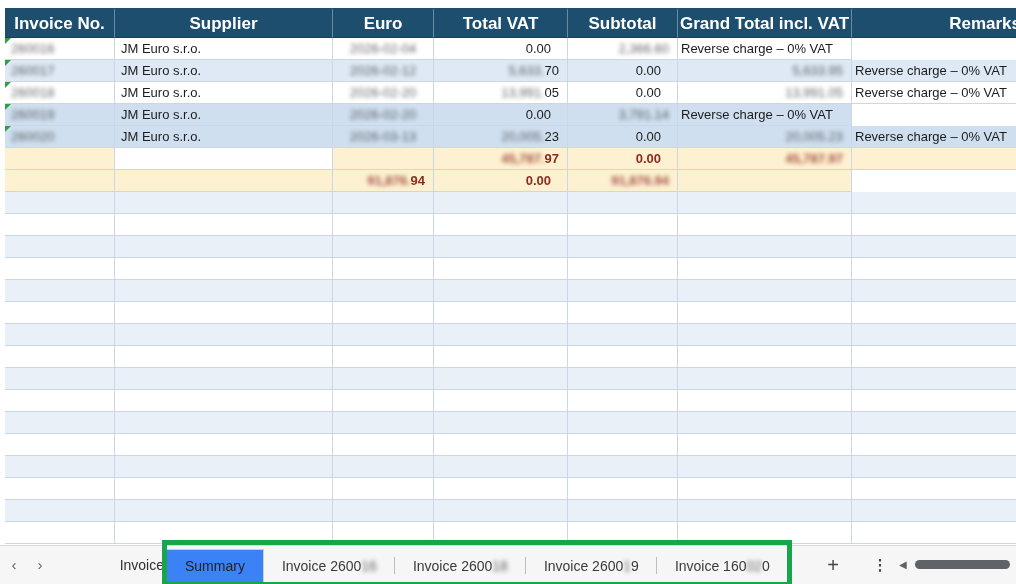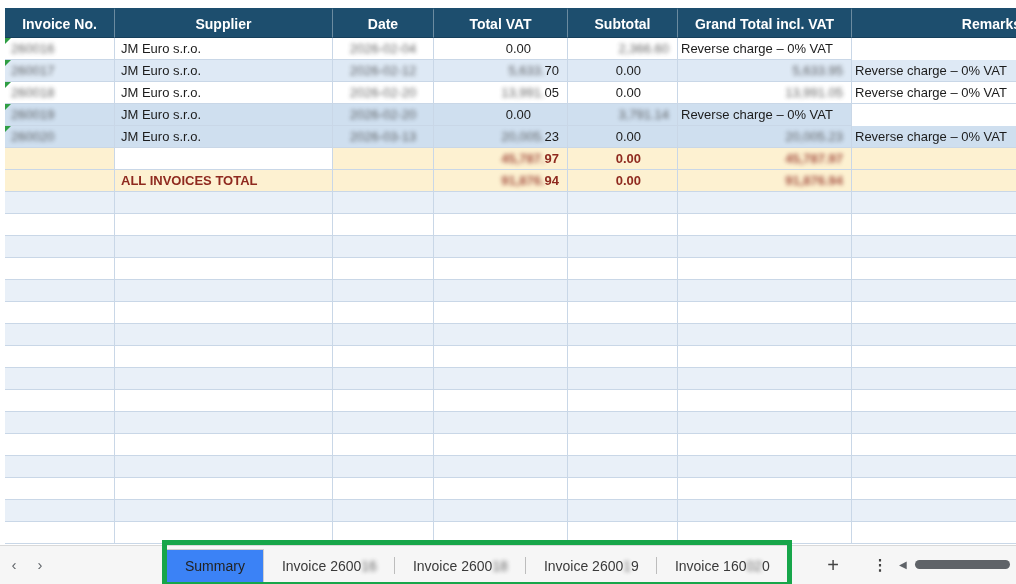--- a/index.html
+++ b/index.html
@@ -7,38 +7,38 @@
     width:1016px;height:584px;overflow:hidden;position:relative;
     background:#ffffff;
     font-family:"Liberation Sans", sans-serif;
     -webkit-font-smoothing:antialiased;
   }
   
   .worksheet{position:absolute;left:5px;top:8px;width:1023px;}
   .trow{display:grid;grid-template-columns:110px 218px 101px 134px 110px 174px 176px;}
   .thead{height:30px;}
   .thead .hcell{
-    background:#1d4e6e;color:#ffffff;font-weight:bold;font-size:14px;
+    background:#1d4e6e;color:#ffffff;font-weight:bold;font-size:17px;
     display:flex;align-items:center;justify-content:center;
     border-right:1px solid rgba(255,255,255,0.35);
     border-top:2px solid #1d4e6e;border-bottom:1px solid #16405c;
     white-space:nowrap;overflow:hidden;
   }
   .thead .hcell:last-child{justify-content:flex-end;padding-right:6px;}
   .drow{height:22px;}
   .cell{
     font-size:13px;color:#1c1c1c;display:flex;align-items:center;
     border-right:1px solid #c9d7e7;border-bottom:1px solid #c9d7e7;
     white-space:nowrap;overflow:hidden;position:relative;
     background:transparent;
   }
   .cell.left{justify-content:flex-start;padding-left:6px;}
   .cell.center{justify-content:center;}
   .cell.right{justify-content:flex-end;padding-right:8px;}
-  .cell.vatpad{justify-content:flex-end;padding-right:36px;}
+  .cell.vatpad{justify-content:flex-end;padding-right:16px;}
   .blur{filter:blur(2.2px);opacity:.8;color:#3c3c3c;}
   .blur.red{color:#8f2a1f;}
   .tri{
     position:absolute;left:0;top:0;width:0;height:0;
     border-top:6px solid #2f9e44;border-right:6px solid transparent;
   }
   .totals .cell{color:#8f2a1f;font-weight:bold;}
   
   .tabbar{
     position:absolute;left:0;top:545px;width:1016px;height:39px;
@@ -93,21 +93,21 @@
 </style>
 </head>
 <body>
 
 <div>
 
   <div class="worksheet">
     <div class="trow thead">
       <div class="hcell">Invoice No.</div>
       <div class="hcell">Supplier</div>
-      <div class="hcell">Date</div>
+      <div class="hcell">Euro</div>
       <div class="hcell">Total VAT</div>
       <div class="hcell">Subtotal</div>
       <div class="hcell">Grand Total incl. VAT</div>
       <div class="hcell">Remarks</div>
     </div>
     <div id="rows">
         <div class="trow drow">
           <div class="cell left" style="background: rgb(255, 255, 255);">
             <span class="tri"></span>
             <span class="blur">260016</span>
@@ -235,23 +235,20 @@
           <div class="cell vatpad" style="background: rgb(253, 241, 209);">
             <span>0.00</span>
           </div>
           <div class="cell right" style="background: rgb(253, 241, 209);">
             <span class="blur red">45,787.97</span>
           </div>
           <div class="cell left" style="background: rgb(253, 241, 209);"></div>
         </div>
         <div class="trow drow totals">
           <div class="cell left" style="background: rgb(253, 241, 209);"></div>
-          <div class="cell left" style="background: rgb(253, 241, 209);">
-            <span>ALL INVOICES TOTAL</span>
-          </div>
           <div class="cell center" style="background: rgb(253, 241, 209);"></div>
           <div class="cell right" style="background: rgb(253, 241, 209);">
             <span class="blur red">91,876.</span>
             <span>94</span>
           </div>
           <div class="cell vatpad" style="background: rgb(253, 241, 209);">
             <span>0.00</span>
           </div>
           <div class="cell right" style="background: rgb(253, 241, 209);">
             <span class="blur red">91,876.94</span>
@@ -401,20 +398,21 @@
           <div class="cell left" style="background: rgb(255, 255, 255);"></div>
           <div class="cell left" style="background: rgb(255, 255, 255);"></div>
           <div class="cell left" style="background: rgb(255, 255, 255);"></div>
         </div>
       </div>
   </div>
 
   <div class="tabbar">
     <span class="navchev" style="left:6px">‹</span>
     <span class="navchev" style="left:32px">›</span>
+    <div class="partialtab">Invoice</div>
     <div class="tabs" id="tabs">
         <div class="sheettab active">
           <span>Summary</span>
         </div>
         <div class="sheettab">
           <span>Invoice 2600</span>
           <span class="blur">16</span>
         </div>
         <div class="sheettab">
           <span>Invoice 2600</span>

